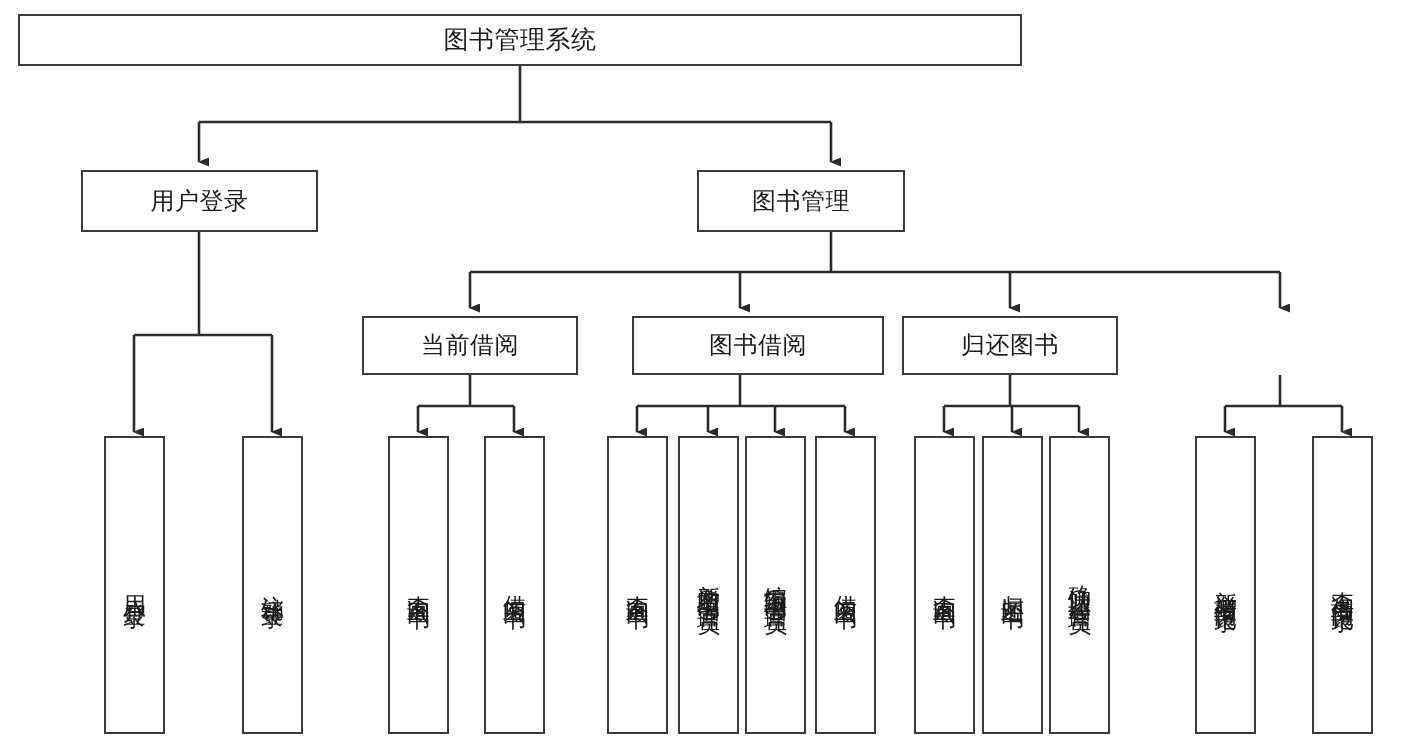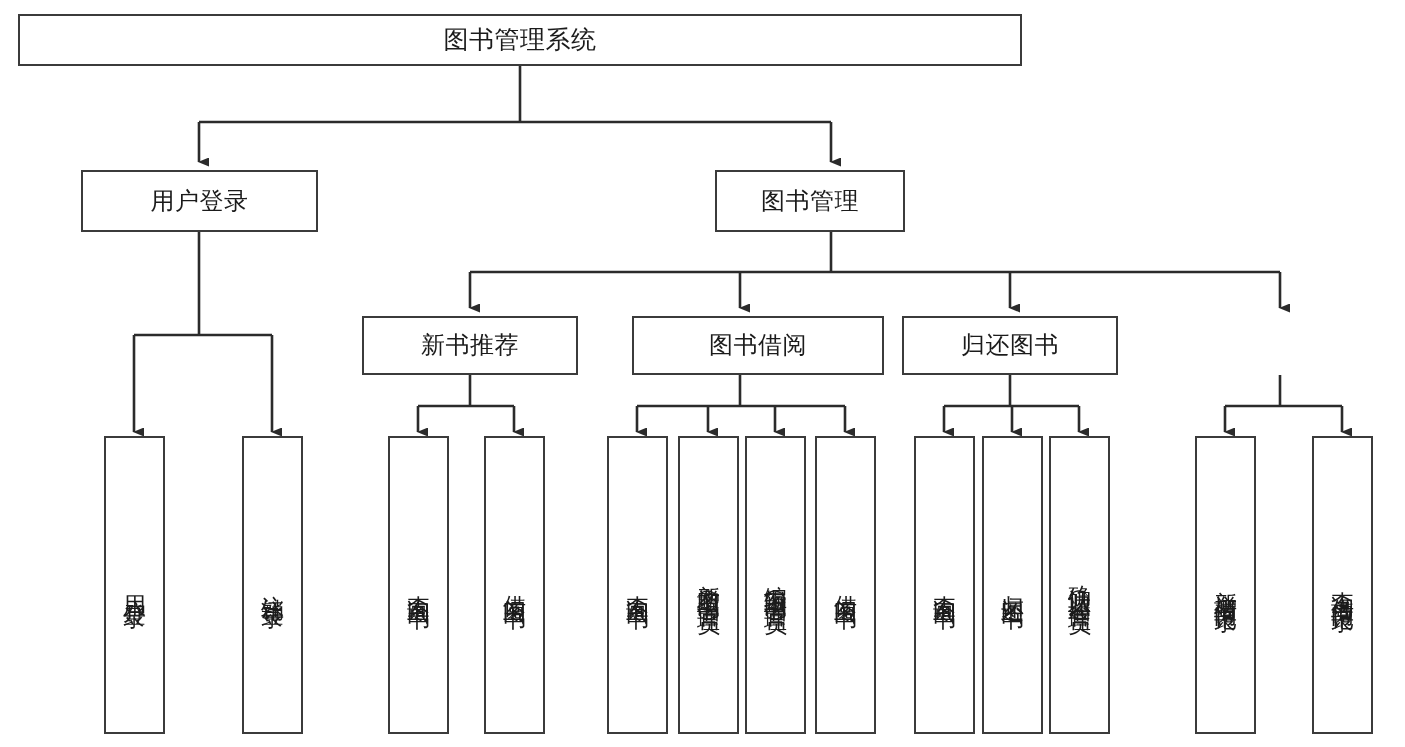--- a/index.html
+++ b/index.html
@@ -123,26 +123,26 @@
     </g>
   </svg>
 
   <div class="node horiz root" style="left:18px; top:14px; width:1004px; height:52px;">
     <span>图书管理系统</span>
   </div>
 
   <div class="node horiz" style="left:81px; top:170px; width:237px; height:62px;">
     <span>用户登录</span>
   </div>
-  <div class="node horiz" style="left:715px; top:170px; width:190px; height:62px;">
+  <div class="node horiz" style="left:697px; top:170px; width:208px; height:62px;">
     <span>图书管理</span>
   </div>
 
   <div class="node horiz" style="left:362px; top:316px; width:216px; height:59px;">
-    <span>新书推荐</span>
+    <span>当前借阅</span>
   </div>
   <div class="node horiz" style="left:632px; top:316px; width:252px; height:59px;">
     <span>图书借阅</span>
   </div>
   <div class="node horiz" style="left:902px; top:316px; width:216px; height:59px;">
     <span>归还图书</span>
   </div>
 
   <div class="node leaf" style="left:104px; top:436px; width:61px; height:298px;">
     <span class="vtext">用户登录</span>

